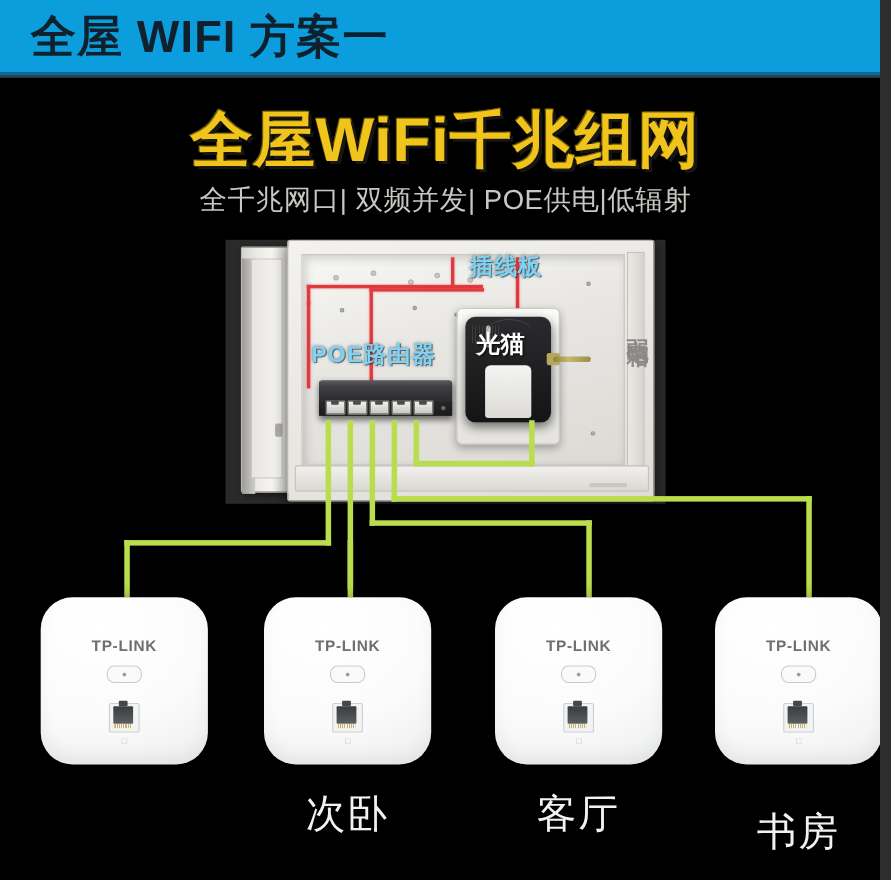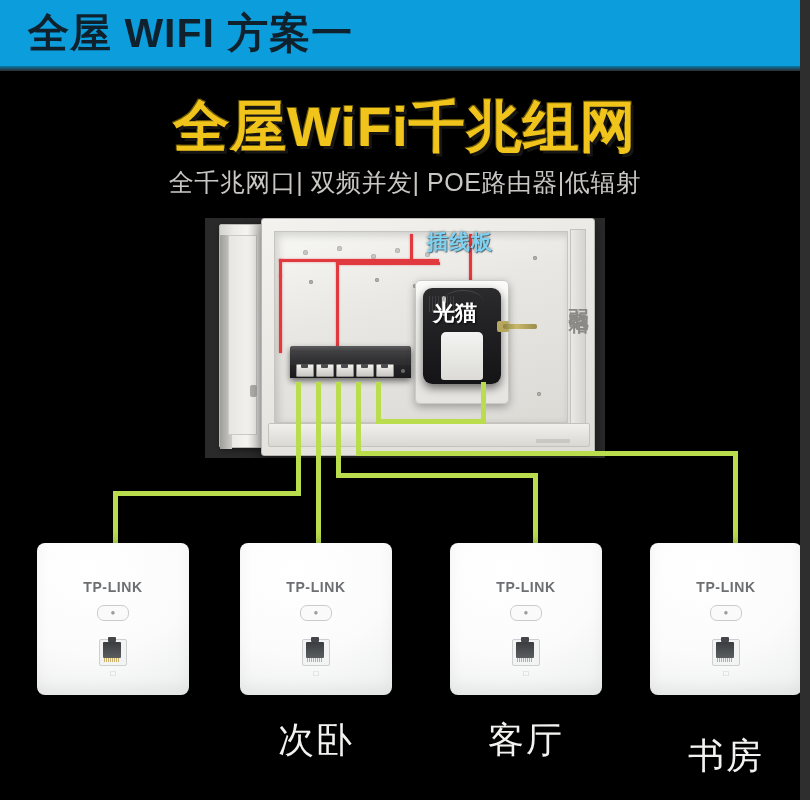--- a/index.html
+++ b/index.html
@@ -106,21 +106,21 @@
       white-space:nowrap;text-shadow:1px 1px 2px rgba(0,0,0,.8);}
   .lbl-vert{position:absolute;color:#8c8a87;font-size:20px;font-weight:600;
       writing-mode:vertical-rl;letter-spacing:3px;line-height:22px;}
 
   
   .cable{position:absolute;background:#b9dd4c;}
   .cable.v{width:5px;}
   .cable.h{height:5px;}
 
   
-  .ap{position:absolute;width:152px;height:152px;border-radius:8px;
+  .ap{position:absolute;width:152px;height:152px;border-radius:29px;
       background:radial-gradient(120% 100% at 35% 18%,#ffffff 0%,#fbfbfb 55%,#eceded 100%);
       box-shadow:0 6px 18px rgba(0,0,0,.55), inset 0 -8px 14px rgba(0,0,0,.05);}
   .ap-logo{position:absolute;left:0;right:0;top:36px;text-align:center;
       font-size:14px;font-weight:700;color:#6d6f72;letter-spacing:0.6px;}
   .ap-ind{position:absolute;left:50%;top:62px;transform:translateX(-50%);
       width:30px;height:14px;border:1px solid #c9cbcd;border-radius:7px;background:#fafafa;}
   .ap-ind-glyph{position:absolute;left:50%;top:50%;transform:translate(-50%,-50%);
       font-size:8px;color:#9a9c9f;line-height:8px;}
   .ap-rj45{position:absolute;left:50%;top:96px;transform:translateX(-50%);
       width:26px;height:25px;background:#f2f3f3;border:1px solid #cdcfd1;border-radius:2px;}
@@ -141,21 +141,21 @@
 
 <div id="page">
 
   <div class="banner">
     <div class="banner-title">全屋 WIFI 方案一</div>
   </div>
   <div class="banner-shadow"></div>
 
   <div class="headline">
     <div class="headline-main">全屋WiFi千兆组网</div>
-    <div class="headline-sub">全千兆网口| 双频并发| POE路由器|低辐射</div>
+    <div class="headline-sub">全千兆网口| 双频并发| POE供电|低辐射</div>
   </div>
 
   <div class="stage">
     <div class="photo-bg"></div>
 
     <div class="door">
       <div class="door-edge"></div>
       <div class="door-inner"></div>
       <div class="door-knob"></div>
     </div>
@@ -207,20 +207,21 @@
     <div class="modem">
       <div class="modem-vents"></div>
       <div class="modem-slot"></div>
       <div class="modem-arc"></div>
       <div class="modem-window"></div>
     </div>
     <div class="fiber-tip"></div>
     <div class="fiber"></div>
 
     <div class="lbl-blue" style="left:222px;top:10px;">插线板</div>
+    <div class="lbl-blue" style="left:78px;top:90px;">POE路由器</div>
     <div class="lbl-white" style="left:228px;top:80px;">光猫</div>
   </div>
 
   <div class="lbl-vert" style="left:568px;top:292px;">弱电箱</div>
 
   <div class="cable v" style="left:296px;top:382px;height:114px;"></div>
   <div class="cable v" style="left:316px;top:382px;height:154px;"></div>
   <div class="cable v" style="left:336px;top:382px;height:96px;"></div>
   <div class="cable v" style="left:356px;top:382px;height:74px;"></div>
 

